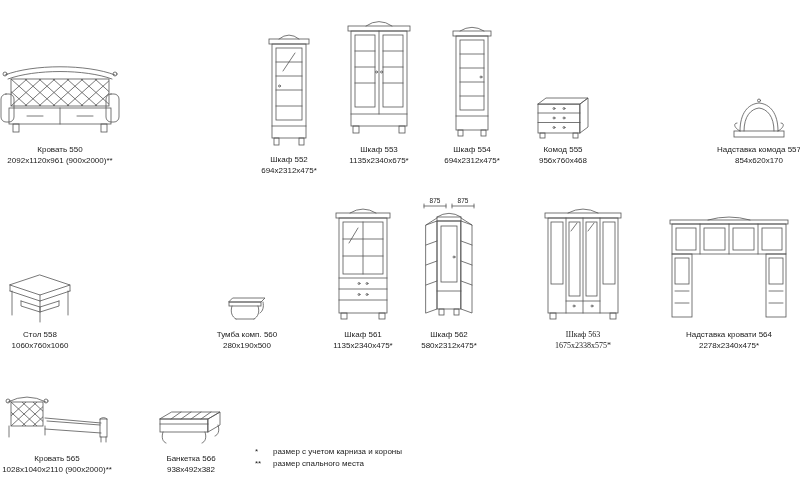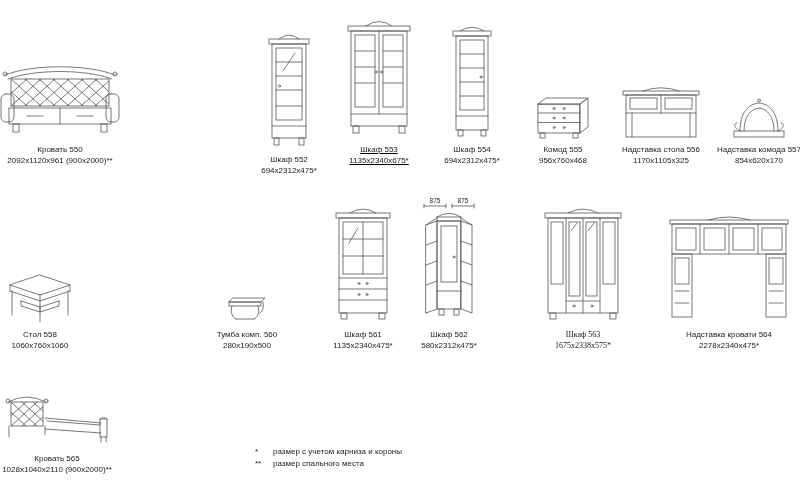--- a/index.html
+++ b/index.html
@@ -63,21 +63,21 @@
       <line x1="30" y1="23" x2="18" y2="41"></line>
       <circle cx="14.5" cy="56" r="1"></circle>
       <line x1="7" y1="96" x2="41" y2="96"></line>
       <rect x="9" y="108" width="5" height="7"></rect>
         <rect x="34" y="108" width="5" height="7"></rect>
     </svg>
     <div class="name">Шкаф 552</div>
     <div class="dims">694х2312х475*</div>
   </div>
 
-  <div class="item" style="left:339px; bottom:334px; width:80px;text-decoration:underline;">
+  <div class="item" style="left:339px; bottom:334px; width:80px;">
     <svg width="68" height="124" viewBox="0 0 68 124">
       <path d="M21,10 Q34,1 47,10"></path>
       <rect x="3" y="10" width="62" height="5"></rect>
       <rect x="6" y="15" width="56" height="95"></rect>
       <line x1="34" y1="15" x2="34" y2="98"></line>
       <rect x="10" y="19" width="20" height="72"></rect>
       <rect x="38" y="19" width="20" height="72"></rect>
       <line x1="10" y1="35" x2="30" y2="35"></line>
         <line x1="10" y1="51" x2="30" y2="51"></line>
         <line x1="10" y1="67" x2="30" y2="67"></line>
@@ -126,35 +126,20 @@
         <circle cx="30" cy="24" r="1"></circle>
       <circle cx="20" cy="33.5" r="1"></circle>
         <circle cx="30" cy="33.5" r="1"></circle>
       <rect x="6" y="39" width="5" height="5"></rect>
         <rect x="39" y="39" width="5" height="5"></rect>
     </svg>
     <div class="name">Комод 555</div>
     <div class="dims">956х760х468</div>
   </div>
 
-  <div class="item" style="left:611px; bottom:334px; width:100px;">
-    <svg width="82" height="56" viewBox="0 0 82 56">
-      <path d="M23,7 Q41,0.5 59,7"></path>
-      <rect x="3" y="7" width="76" height="4"></rect>
-      <rect x="6" y="11" width="70" height="42"></rect>
-      <line x1="6" y1="29" x2="76" y2="29"></line>
-      <line x1="41" y1="11" x2="41" y2="29"></line>
-      <rect x="10" y="14" width="27" height="11"></rect>
-      <rect x="45" y="14" width="27" height="11"></rect>
-      <line x1="12" y1="29" x2="12" y2="53"></line>
-      <line x1="70" y1="29" x2="70" y2="53"></line>
-    </svg>
-    <div class="name">Надставка стола 556</div>
-    <div class="dims">1170х1105х325</div>
-  </div>
 
   <div class="item" style="left:714px; bottom:334px; width:90px;">
     <svg width="62" height="46" viewBox="0 0 62 46">
       <rect x="6" y="37" width="50" height="6"></rect>
       <path d="M12,37 C12,19 20,10 31,9 C42,10 50,19 50,37"></path>
       <path d="M16,37 C16,22 23,15 31,14 C39,15 46,22 46,37"></path>
       <path d="M12,37 C6,34 5,29 9,29"></path>
       <path d="M50,37 C56,34 57,29 53,29"></path>
       <circle cx="31" cy="6.5" r="1.5"></circle>
     </svg>
@@ -318,20 +303,34 @@
       <line x1="44" y1="42" x2="100" y2="46"></line>
       <path d="M99,32 Q102.5,29 106,32"></path>
       <rect x="99" y="32" width="7" height="18"></rect>
       <line x1="100" y1="50" x2="100" y2="55"></line>
         <line x1="105" y1="50" x2="105" y2="55"></line>
     </svg>
     <div class="name">Кровать 565</div>
     <div class="dims">1028х1040х2110 (900х2000)**</div>
   </div>
 
+  <div class="item" style="left:154px; bottom:25px; width:74px;">
+    <svg width="72" height="40" viewBox="0 0 72 40">
+      <polygon points="17,3 65,3 53,10 5,10"></polygon>
+      <path d="M26,3 L16,10 M36,3 L26,10 M46,3 L36,10 M56,3 L46,10"></path>
+      <rect x="5" y="10" width="48" height="13"></rect>
+      <line x1="5" y1="15" x2="53" y2="15"></line>
+      <polygon points="53,10 65,3 65,16 53,23"></polygon>
+      <path d="M8,23 C6,29 8,33 11,34"></path>
+      <path d="M50,23 C52,29 50,33 47,34"></path>
+      <path d="M63,16 C65,22 63,26 60,27"></path>
+    </svg>
+    <div class="name">Банкетка 566</div>
+    <div class="dims">938х492х382</div>
+  </div>
 
   <div class="legend">
     <div class="legend-row">
       <span class="legend-mark">*</span>
       <span class="legend-text">размер с учетом карниза и короны</span>
     </div>
     <div class="legend-row">
       <span class="legend-mark">**</span>
       <span class="legend-text">размер спального места</span>
     </div>

